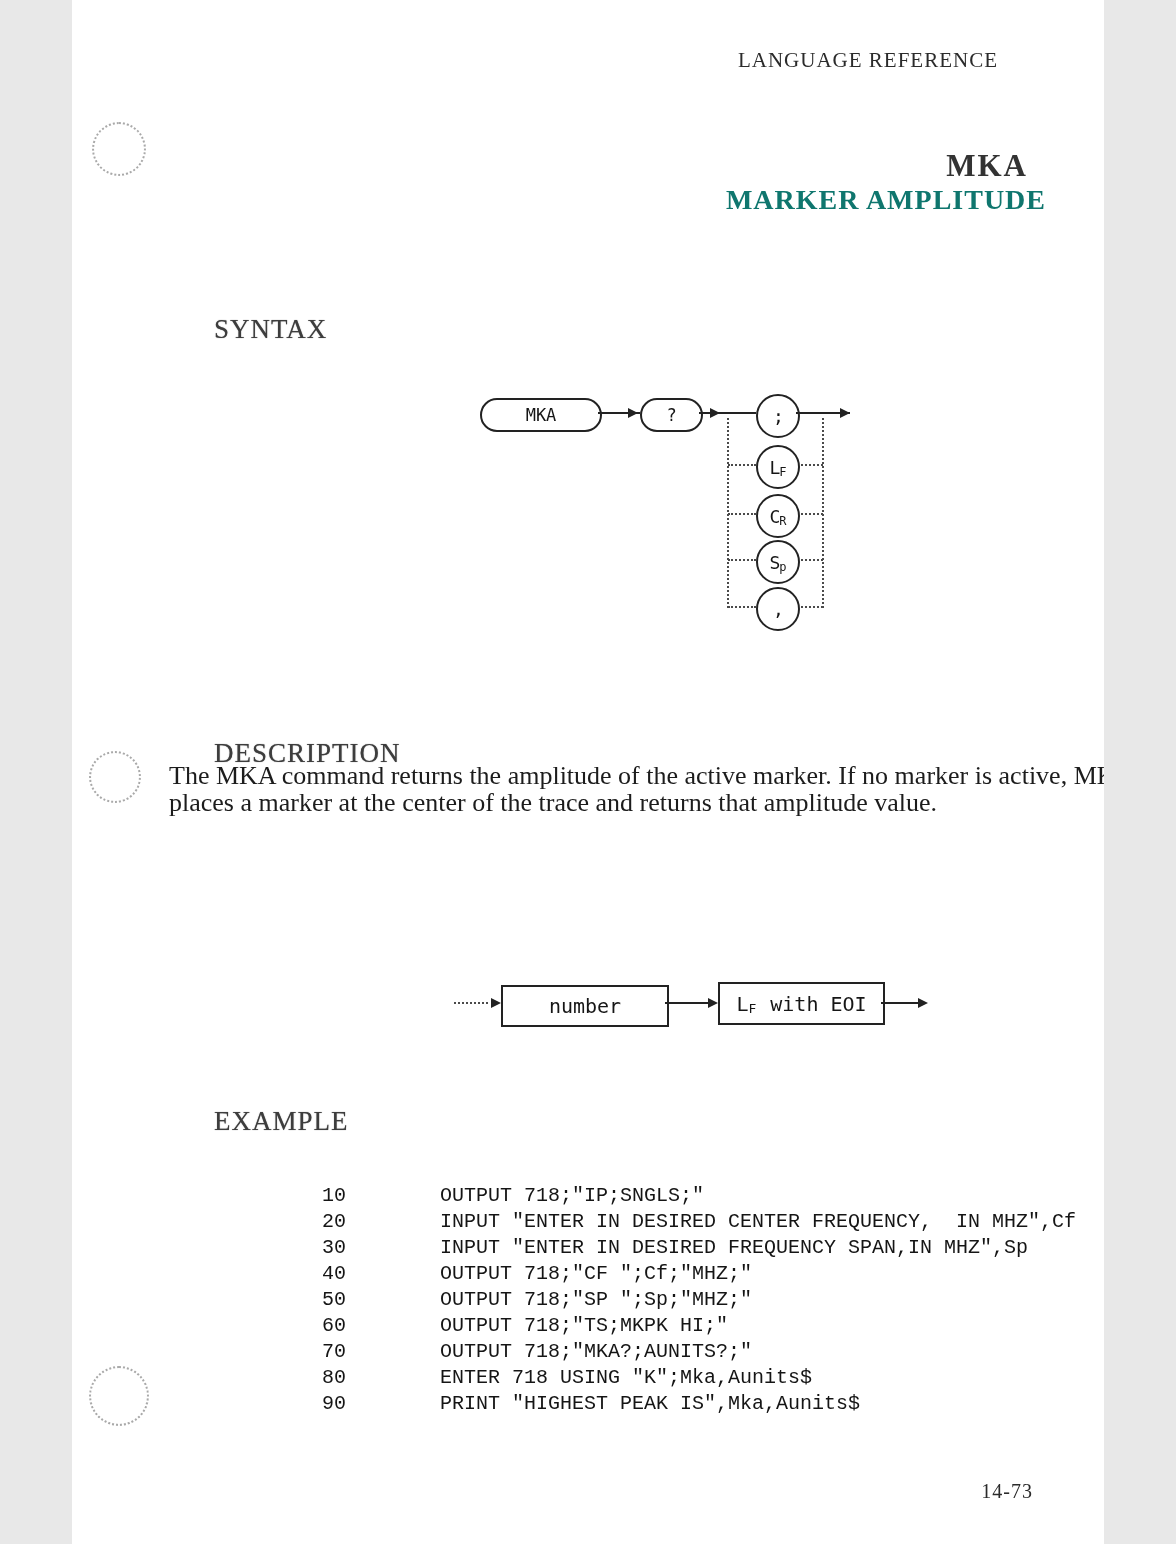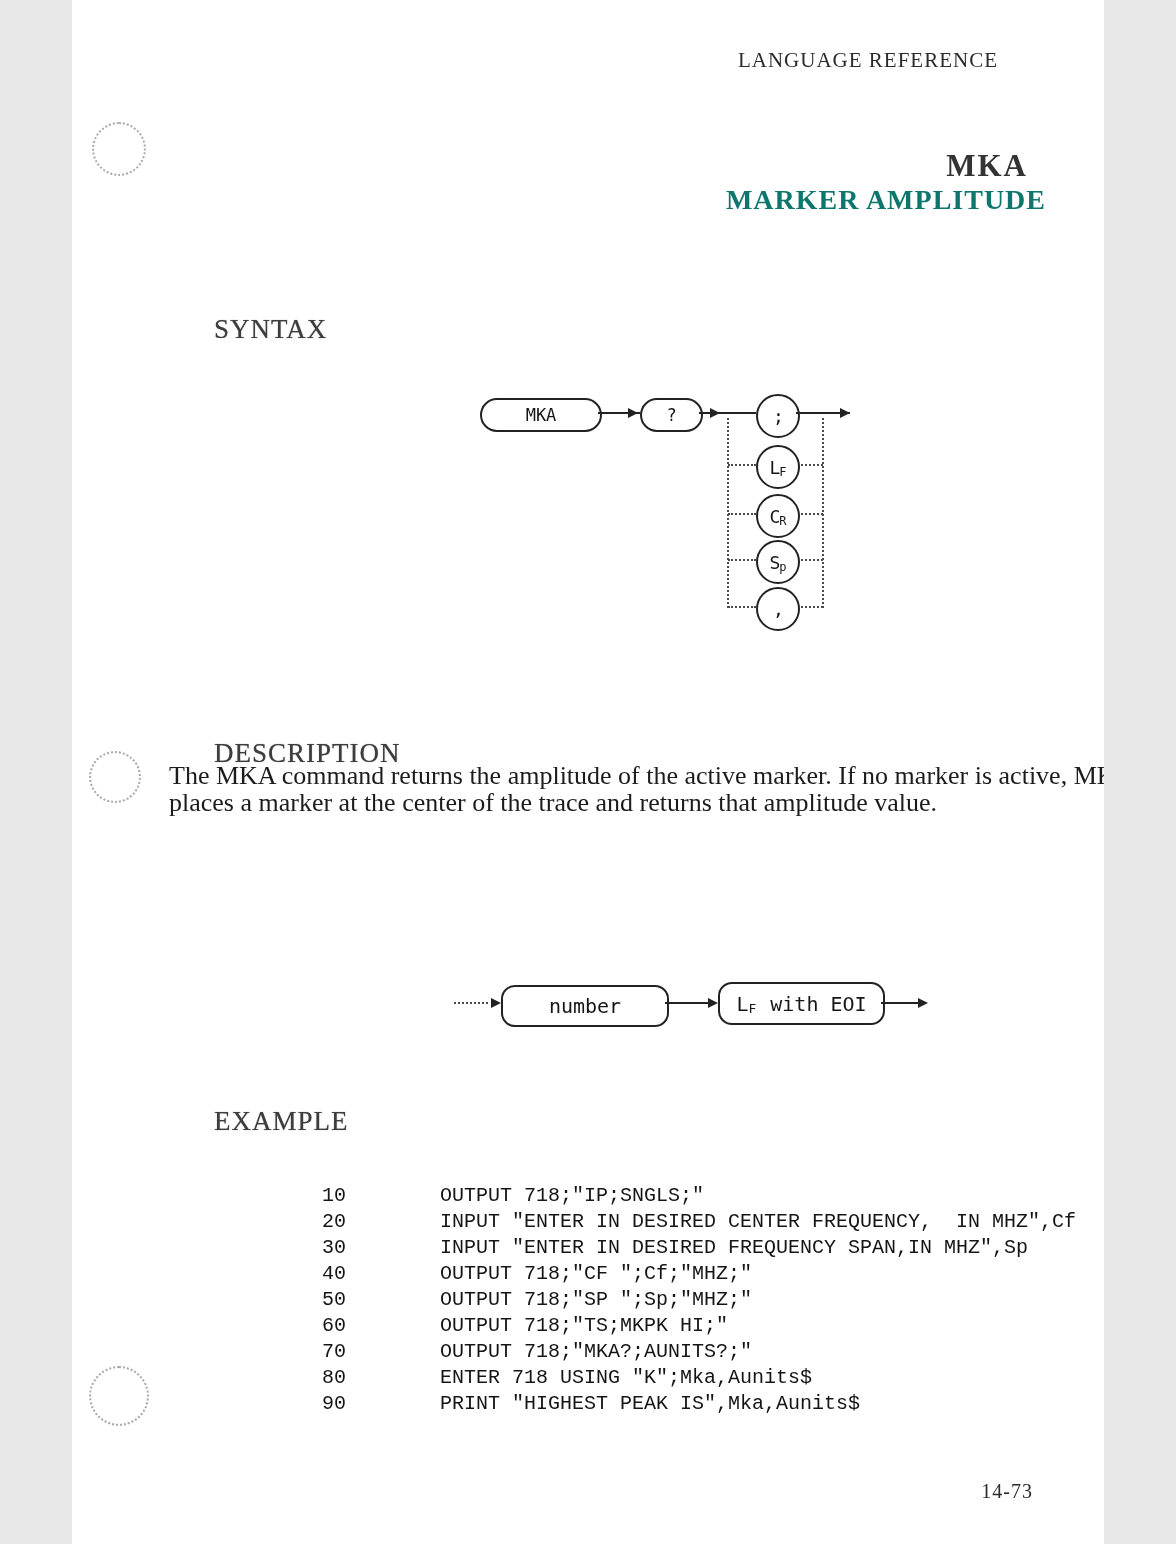--- a/index.html
+++ b/index.html
@@ -61,21 +61,21 @@
     display:flex;align-items:center;justify-content:center;
   }
   .pill{border-radius:17px;}
   .circ{border-radius:50%;width:40px;height:40px;left:684px;}
   .circ .main{font-size:18px;}
   .circ .sub{font-size:12px;margin-left:-1px;transform:translateY(5px);}
 
   .mka-box{left:408px;top:398px;width:118px;height:30px;font-size:17px;}
   .q-oval{left:568px;top:398px;width:59px;height:30px;font-size:17px;}
 
-  .nbox{font-size:20px;border-radius:14px;}
+  .nbox{font-size:20px;}
   .number-box{left:429px;top:985px;width:164px;height:38px;}
   .eoi-box{left:646px;top:982px;width:163px;height:39px;}
   .eoi-box .sub{font-size:13px;transform:translateY(5px);margin-right:2px;}
 
   
   .code-block{
     position:absolute;left:250px;top:1184px;
     font-family:"Liberation Mono", monospace;
     font-size:20px;color:#151515;
   }

